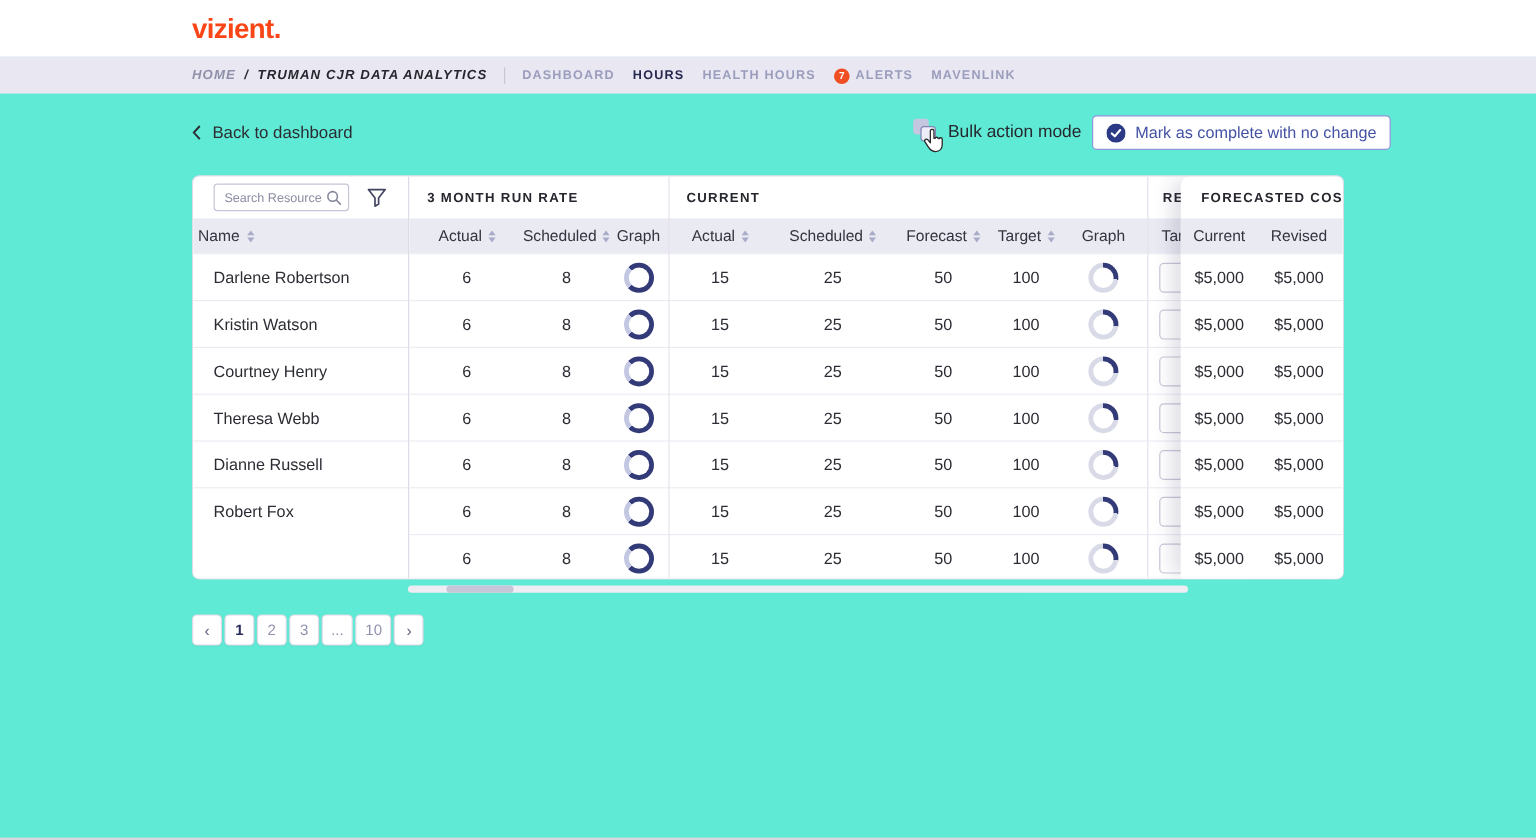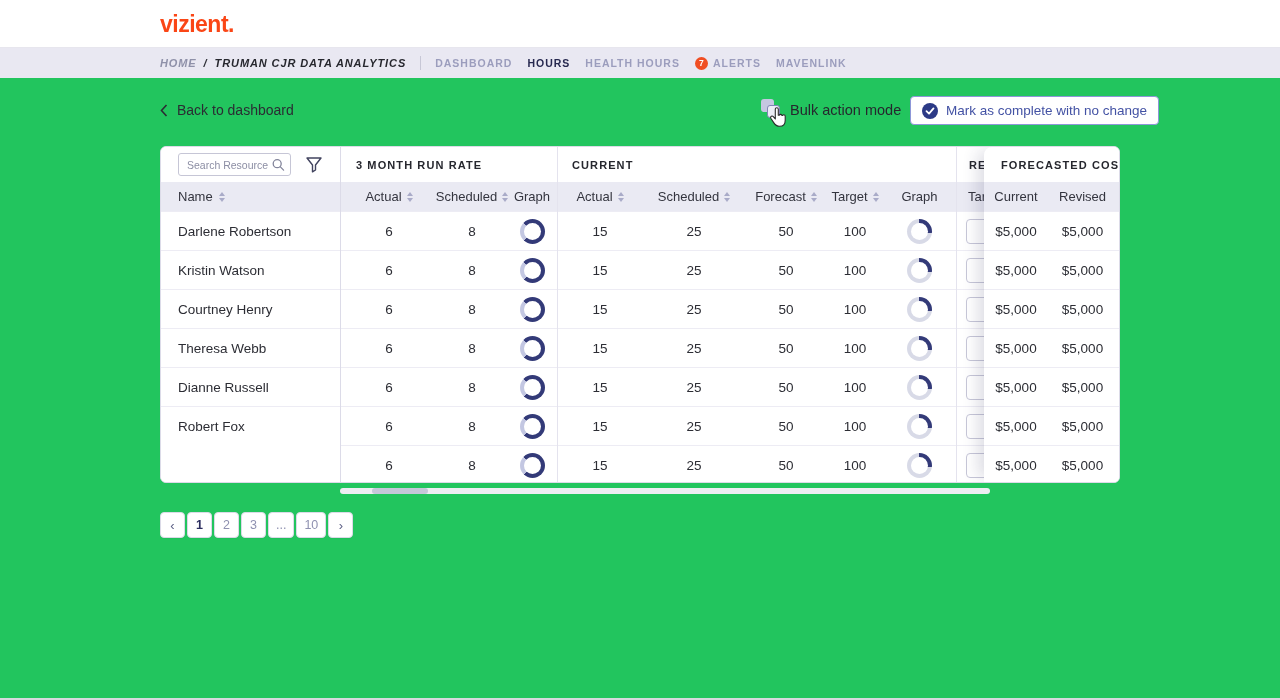--- a/index.html
+++ b/index.html
@@ -1,17 +1,17 @@
 <!DOCTYPE html>
 <html><head>
 <meta charset="utf-8">
 <style>
   * { box-sizing: border-box; }
   body { margin:0; background:#e9e9ee; }
-  .screen{position:relative;width:1280px;height:700px;background:#22c55e;font-family:"Liberation Sans",sans-serif;overflow:hidden;}
+  .screen{position:relative;width:1280px;height:700px;background:#5eead4;font-family:"Liberation Sans",sans-serif;overflow:hidden;}
 
   
   .topbar{position:absolute;left:0;top:0;right:0;height:48px;background:#fff;border-bottom:1px solid #e7e6ee;}
   .logo{position:absolute;left:160px;top:50%;transform:translateY(-50%);font-size:23px;font-weight:700;color:#fa4616;letter-spacing:-0.5px;cursor:pointer;}
   .topbar-right{position:absolute;right:160px;top:0;height:48px;display:flex;align-items:center;gap:12px;}
   .projects{color:#4353a4;font-size:14px;cursor:pointer;}
   .tb-divider{width:1px;height:16px;background:#cfcfdd;}
   .avatar{width:24px;height:24px;border-radius:50%;background:linear-gradient(100deg,#f2c741 48%,#e2463a 52%);position:relative;overflow:hidden;cursor:pointer;}
   .avatar::after{content:"";position:absolute;left:50%;top:22%;width:12px;height:13px;transform:translateX(-50%);background:#3a2420;border-radius:50% 50% 45% 45%;}
   .username{font-size:14px;color:#2f3038;font-weight:600;}
@@ -42,21 +42,21 @@
 
   
   .table{position:absolute;left:160px;top:146px;width:960px;height:337px;border:1px solid #dcdbe8;border-radius:6px;background:#fff;overflow:hidden;}
   .pane-left{position:absolute;left:0;top:0;bottom:0;width:180px;border-right:1px solid #dcdbe8;background:#fff;z-index:2;}
   .lp-group{height:35px;display:flex;align-items:center;padding-left:17px;gap:14px;}
   .search{position:relative;width:113px;height:23px;}
   .search input{width:100%;height:100%;border:1px solid #c6c6d6;border-radius:3px;padding:0 22px 0 8px;font-size:10.5px;color:#33343e;font-family:inherit;outline:none;}
   .search input::placeholder{color:#8c8ea4;}
   .search svg{position:absolute;right:6px;top:50%;transform:translateY(-50%);}
   .filter{cursor:pointer;display:flex;align-items:center;}
-  .lp-header{height:29px;background:#eaeaf3;display:flex;align-items:center;padding-left:17px;font-size:13px;color:#33343e;gap:6px;}
+  .lp-header{height:29px;background:#eaeaf3;display:flex;align-items:center;padding-left:4px;font-size:13px;color:#33343e;gap:6px;}
   .lp-row{height:39px;display:flex;align-items:center;padding-left:17px;font-size:13.5px;color:#2c2d34;border-top:1px solid #edecf4;background:#fff;}
   .lp-row.totals{font-size:11px;font-weight:700;letter-spacing:1.2px;}
 
   .pane-mid{position:absolute;left:180px;top:0;bottom:0;width:780px;overflow:hidden;}
   .mid-inner{position:absolute;left:0;top:0;bottom:0;width:705px;}
   .mid-group{height:35px;position:relative;}
   .glabel{position:absolute;top:50%;transform:translateY(-50%);font-size:11px;font-weight:700;letter-spacing:1.1px;color:#26272e;white-space:nowrap;}
   .gl-rr{left:15px;} .gl-cur{left:231px;} .gl-rev{left:628px;}
   .grid-mid{display:grid;grid-template-columns:96px 70px 50px 86px 102px 82px 56px 73px 90px;align-items:center;}
   .mid-header{height:29px;background:#eaeaf3;}

